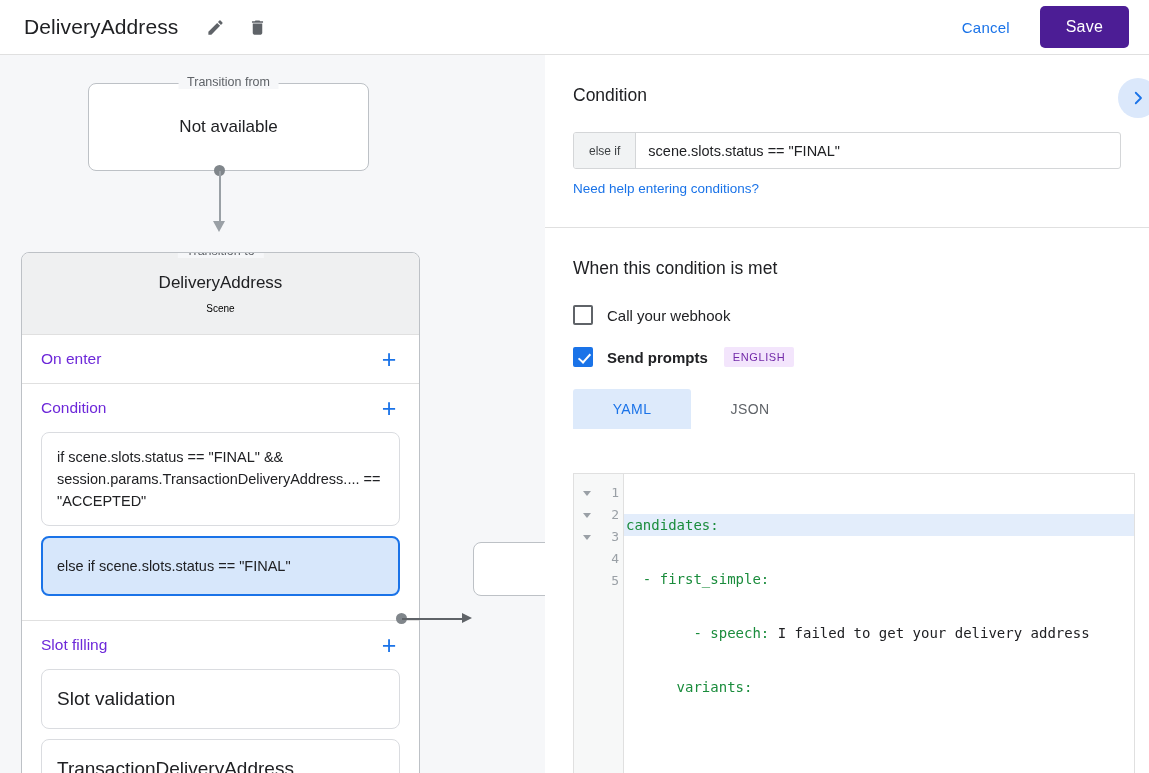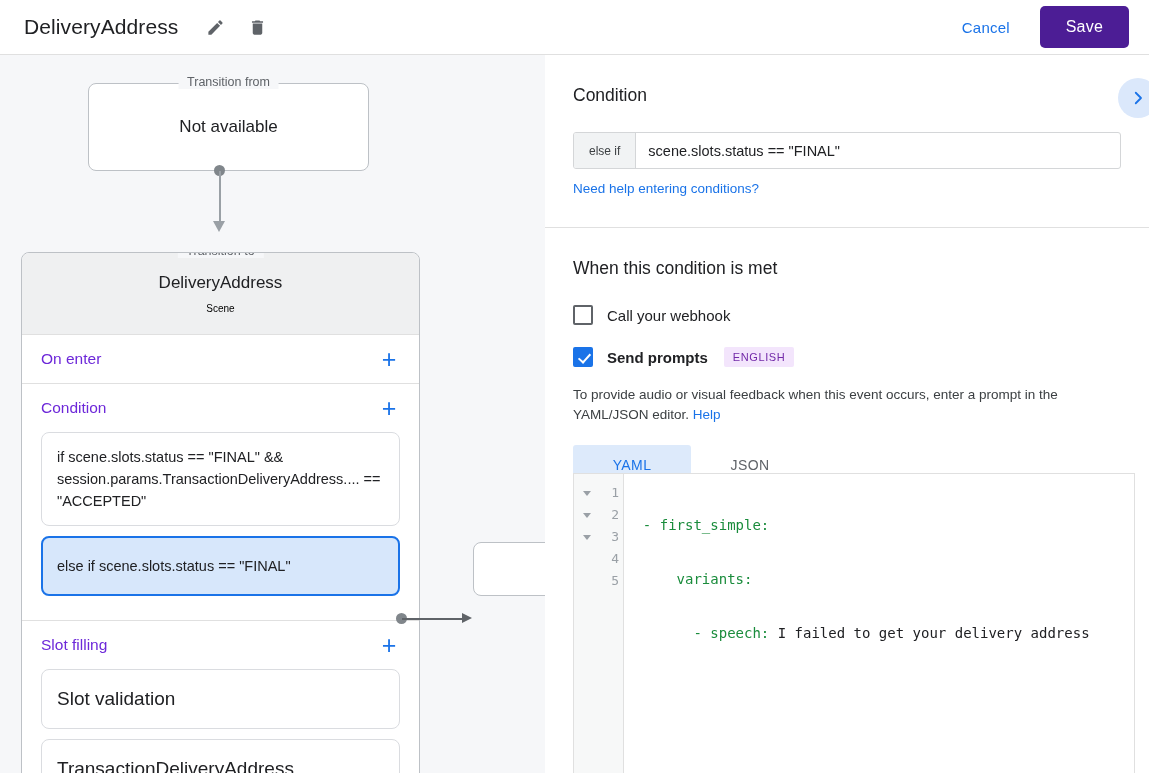--- a/index.html
+++ b/index.html
@@ -494,21 +494,20 @@
       <div class="checkbox"></div>
       <span class="check-label">Call your webhook</span>
     </div>
 
     <div class="check-row">
       <div class="checkbox checked"></div>
       <span class="check-label bold">Send prompts</span>
       <span class="lang-badge">ENGLISH</span>
     </div>
 
-    <div class="desc-text"><span>To provide audio or visual feedback when this event occurs, enter a prompt in the YAML/JSON editor. </span><a>Help</a></div>
 
     <div class="tabs">
       <div class="tab active">YAML</div>
       <div class="tab">JSON</div>
     </div>
   </div>
 </div>
 
 <div class="editor">
   <div class="gutter-folds">
@@ -527,18 +526,19 @@
 
   <div class="gutter-nums">
     <div>1</div>
     <div>2</div>
     <div>3</div>
     <div>4</div>
     <div>5</div>
   </div>
 
   <div class="code-area">
+    <div class="code-line hl"><span class="tok-key">candidates:</span><span class="tok-txt"></span></div>
     <div class="code-line"><span class="tok-key">  - first_simple:</span><span class="tok-txt"></span></div>
+    <div class="code-line"><span class="tok-key">        - speech:</span><span class="tok-txt"> I failed to get your delivery address</span></div>
     <div class="code-line"><span class="tok-key">      variants:</span><span class="tok-txt"></span></div>
-    <div class="code-line"><span class="tok-key">        - speech:</span><span class="tok-txt"> I failed to get your delivery address</span></div>
     <div class="code-line"><span class="tok-key"></span><span class="tok-txt"></span></div>
   </div>
 </div>
 
 </body></html>

